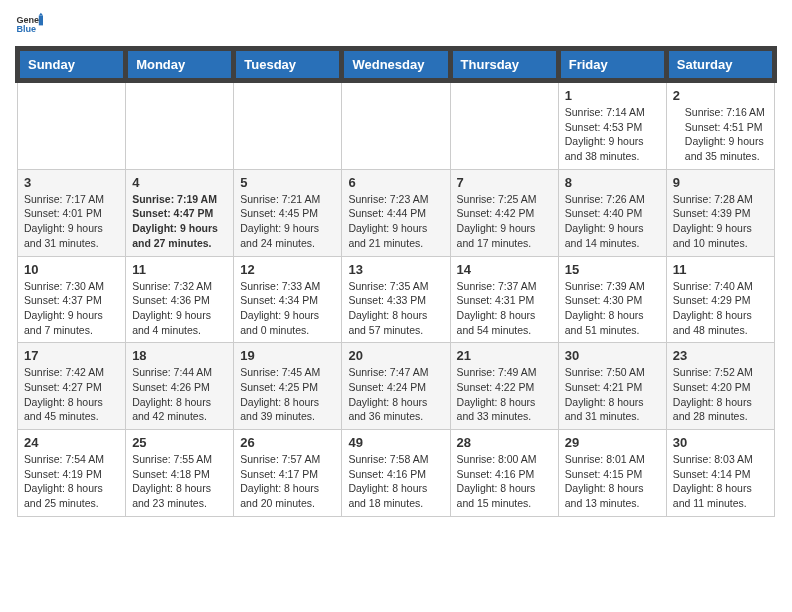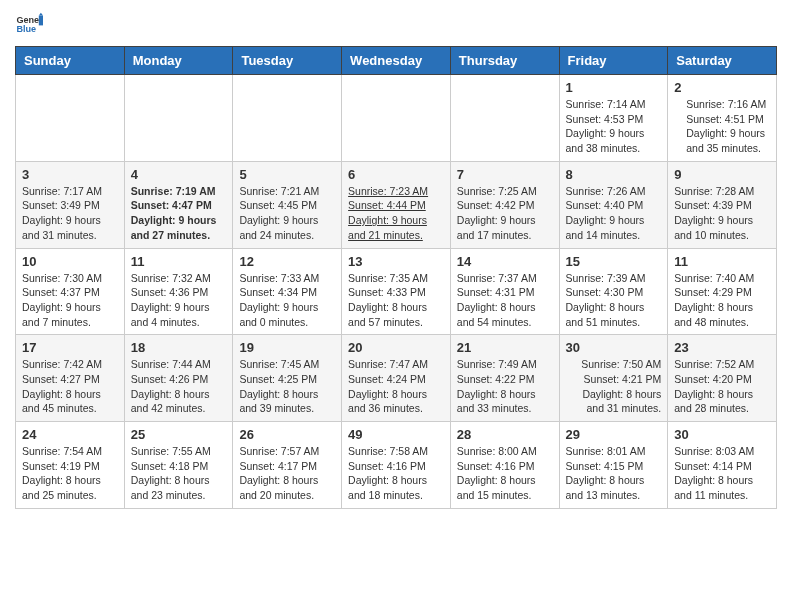--- a/index.html
+++ b/index.html
@@ -42,21 +42,21 @@
       width: 100%;
       border-collapse: collapse;
     }
     .calendar th {
       background-color: #2970b8;
       color: #fff;
       text-align: left;
       padding: 6px 8px;
       font-size: 13px;
       font-weight: bold;
-      border: 1px solid #404040;
+      border: 5px solid #404040;
     }
     .calendar td {
       border: 1px solid #ccc;
       vertical-align: top;
       padding: 5px 6px;
       width: calc(100% / 7);
       height: 80px;
       background: #fff;
     }
     .calendar tr:nth-child(even) td {
@@ -131,41 +131,41 @@
           <div class="day-info" style="white-space: pre-line; margin-left: 12px;">Sunrise: 7:16 AM
 Sunset: 4:51 PM
 Daylight: 9 hours
 and 35 minutes.</div>
         </td>
       </tr>
       <tr>
         <td>
           <span class="day-number">3</span>
           <div class="day-info" style="white-space: pre-line;">Sunrise: 7:17 AM
-Sunset: 3:49 PM
+Sunset: 4:01 PM
 Daylight: 9 hours
 and 31 minutes.</div>
         </td>
         <td>
           <span class="day-number">4</span>
           <div class="day-info" style="white-space: pre-line; font-weight: bold;">Sunrise: 7:19 AM
 Sunset: 4:47 PM
 Daylight: 9 hours
 and 27 minutes.</div>
         </td>
         <td>
           <span class="day-number">5</span>
           <div class="day-info" style="white-space: pre-line;">Sunrise: 7:21 AM
 Sunset: 4:45 PM
 Daylight: 9 hours
 and 24 minutes.</div>
         </td>
         <td>
           <span class="day-number">6</span>
-          <div class="day-info" style="white-space: pre-line; text-decoration: underline;">Sunrise: 7:23 AM
+          <div class="day-info" style="white-space: pre-line;">Sunrise: 7:23 AM
 Sunset: 4:44 PM
 Daylight: 9 hours
 and 21 minutes.</div>
         </td>
         <td>
           <span class="day-number">7</span>
           <div class="day-info" style="white-space: pre-line;">Sunrise: 7:25 AM
 Sunset: 4:42 PM
 Daylight: 9 hours
 and 17 minutes.</div>
@@ -267,21 +267,21 @@
         </td>
         <td>
           <span class="day-number">21</span>
           <div class="day-info" style="white-space: pre-line;">Sunrise: 7:49 AM
 Sunset: 4:22 PM
 Daylight: 8 hours
 and 33 minutes.</div>
         </td>
         <td>
           <span class="day-number">30</span>
-          <div class="day-info" style="white-space: pre-line; text-align: right;">Sunrise: 7:50 AM
+          <div class="day-info" style="white-space: pre-line;">Sunrise: 7:50 AM
 Sunset: 4:21 PM
 Daylight: 8 hours
 and 31 minutes.</div>
         </td>
         <td>
           <span class="day-number">23</span>
           <div class="day-info" style="white-space: pre-line;">Sunrise: 7:52 AM
 Sunset: 4:20 PM
 Daylight: 8 hours
 and 28 minutes.</div>

